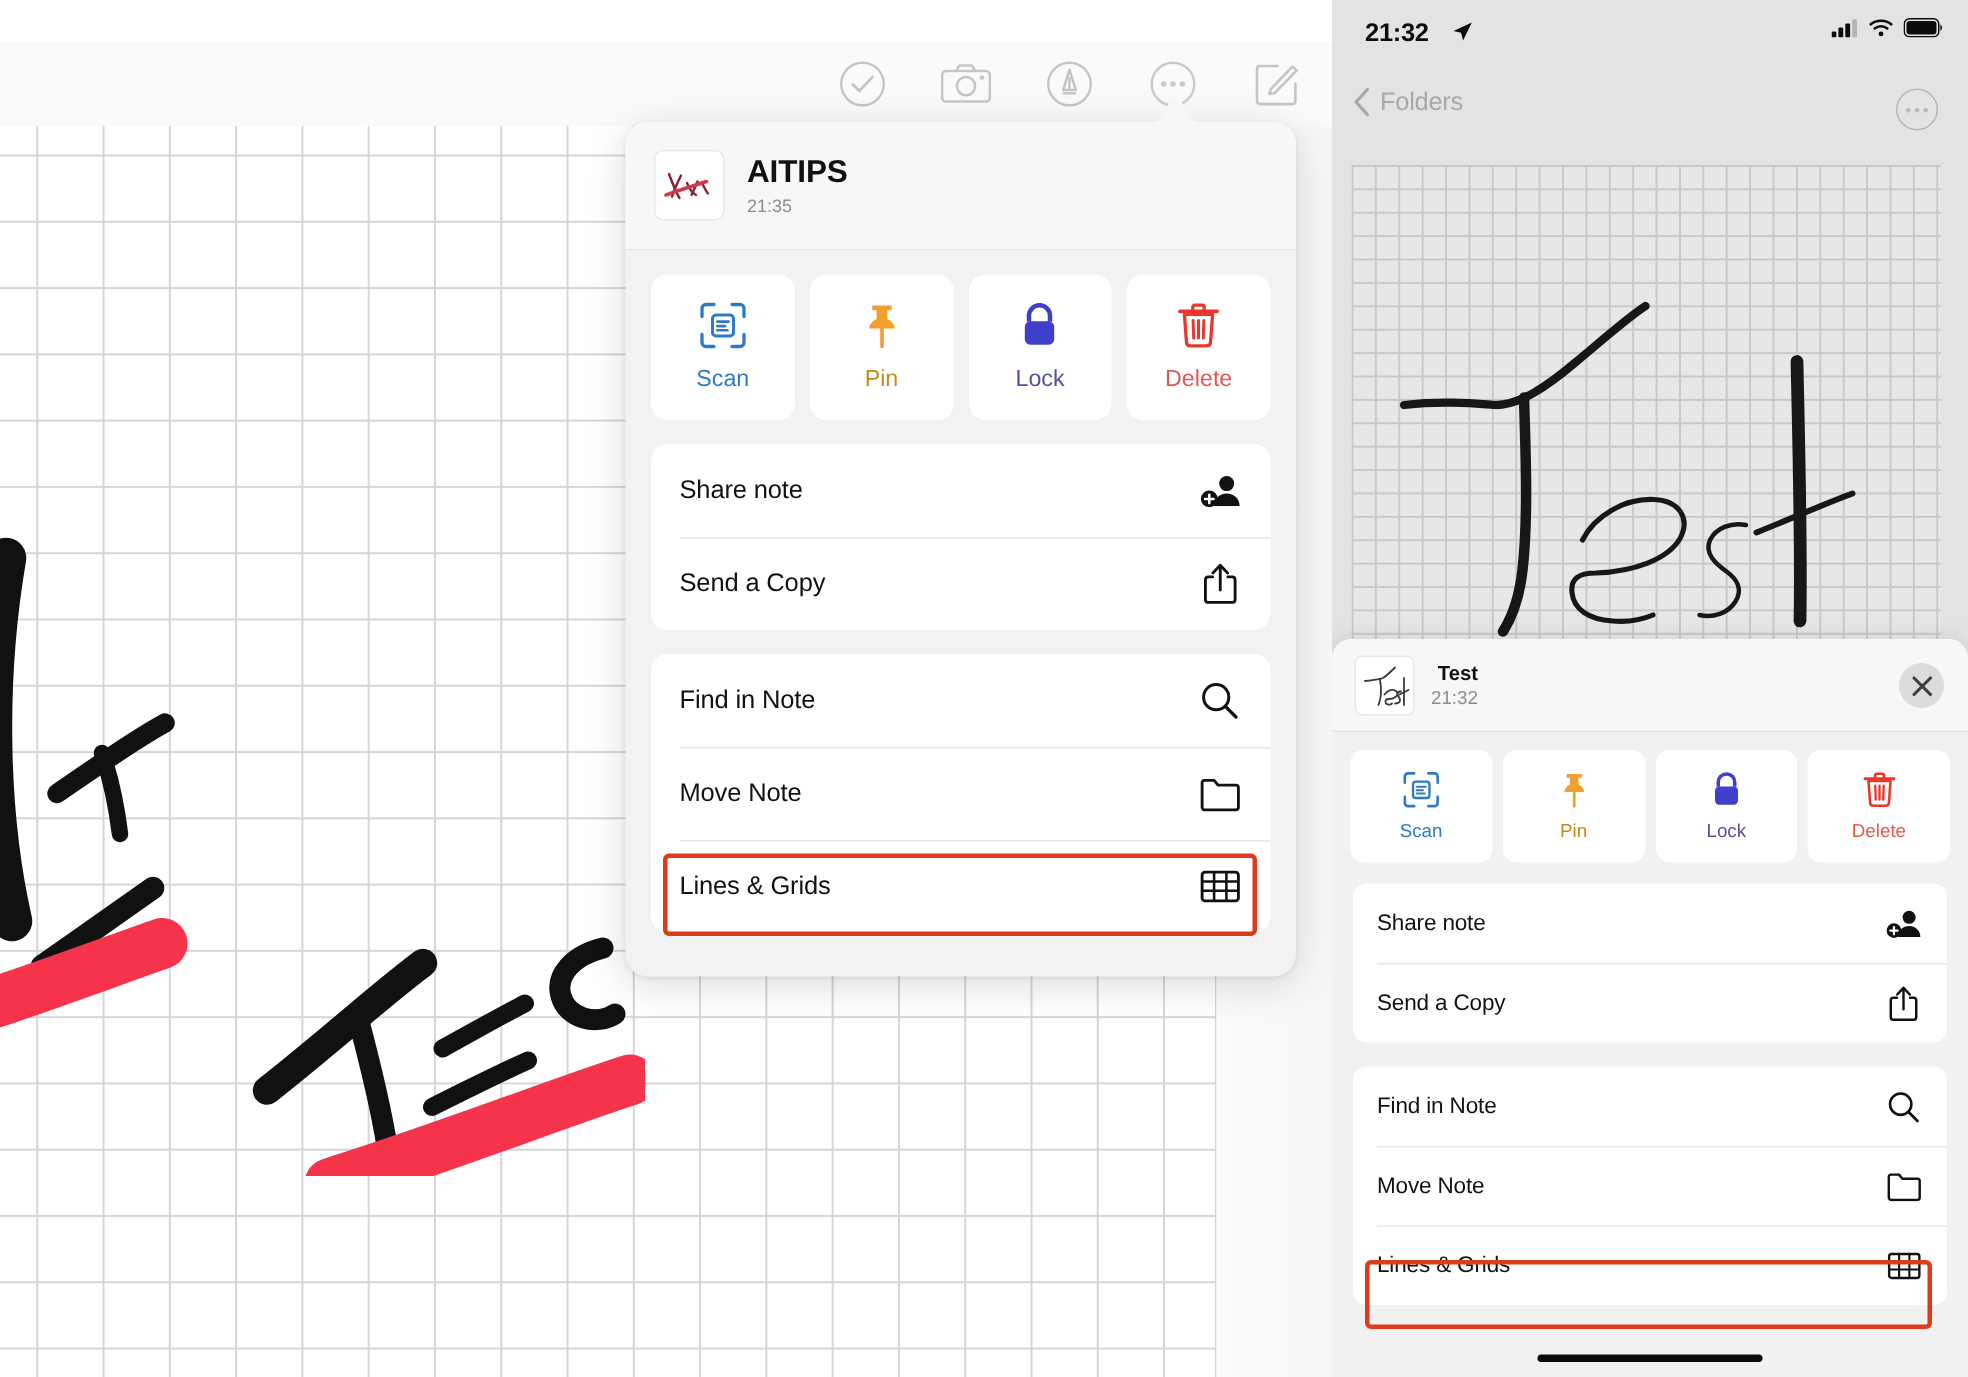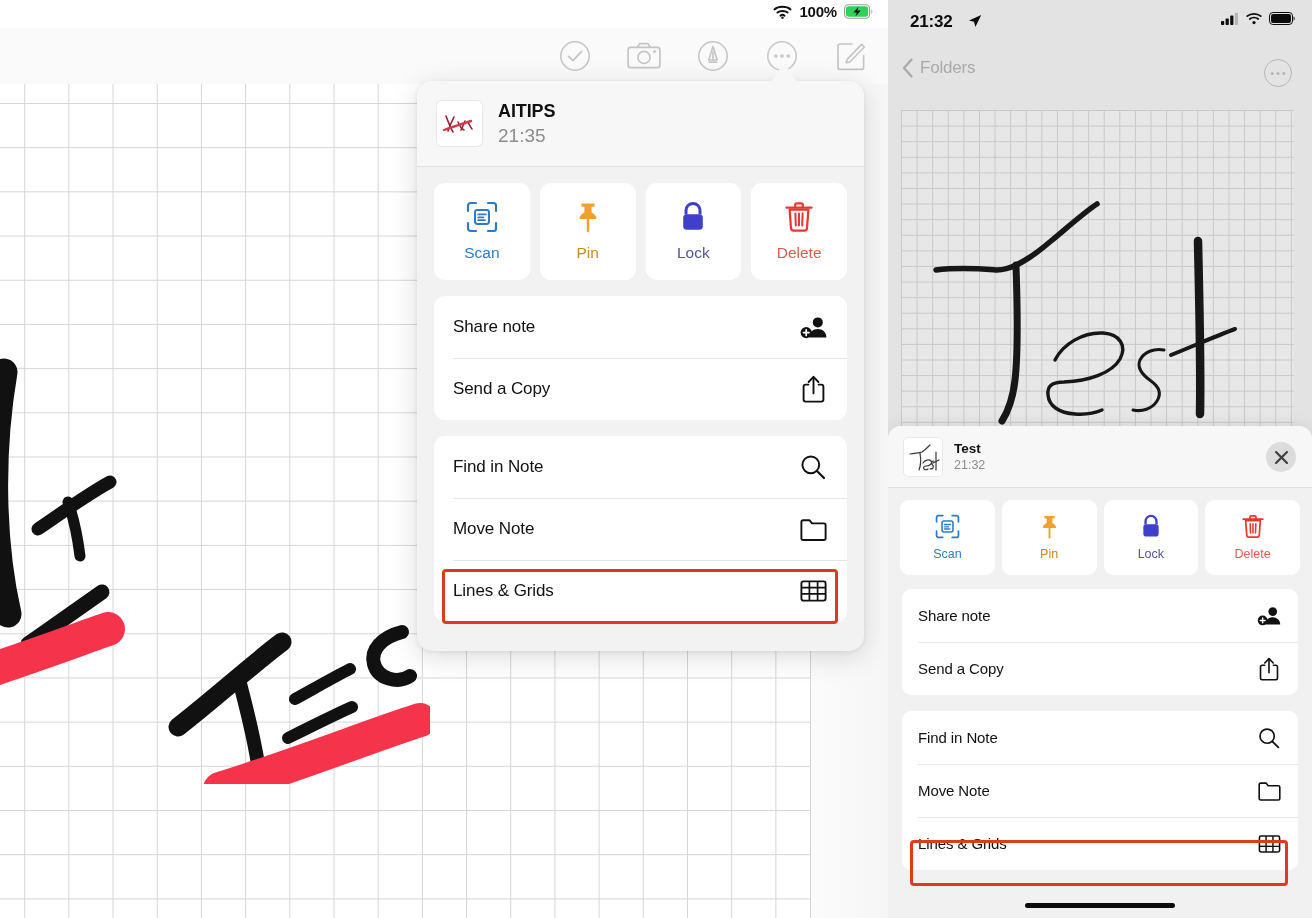--- a/index.html
+++ b/index.html
@@ -71,22 +71,22 @@
     height:86px; background:#f7f7f7; border-radius:15px 15px 0 0;
     display:flex; align-items:center; padding:0 20px;
     border-bottom:1px solid #e1e1e1;
   }
   .pop-thumb {
     width:45px; height:45px; background:#fff; border-radius:5px;
     box-shadow:0 0 0 1px rgba(0,0,0,0.06); display:flex; align-items:center; justify-content:center;
     overflow:hidden; flex:none;
   }
   .pop-head-txt { margin-left:16px; }
-  .pop-title { font-size:18px; font-weight:700; color:#111; letter-spacing:-0.1px;text-align:right; }
-  .pop-time { font-size:19px; color:#8d8d8d; margin-top:3px; }
+  .pop-title { font-size:21px; font-weight:700; color:#111; letter-spacing:-0.1px;text-align:right; }
+  .pop-time { font-size:12px; color:#8d8d8d; margin-top:3px; }
 
   .quad { display:flex; gap:10px; padding:16px 17px 13px 17px; }
   .quad-cell {
     flex:1; height:97px; background:#fff; border-radius:11px;
     display:flex; flex-direction:column; align-items:center; justify-content:center; gap:11px;
   }
   .quad-label { font-size:15.5px; }
 
   .group { margin:3px 17px 0 17px; background:#fff; border-radius:11px; overflow:hidden; }
   .group.second { margin-top:16px; }
@@ -137,21 +137,21 @@
   .ip-sheet-head {
     height:62px; display:flex; align-items:center; padding:0 16px; position:relative;
     background:#f7f7f7; border-radius:13px 13px 0 0; border-bottom:1px solid #e0e0e0;
   }
   .ip-thumb {
     width:38px; height:38px; background:#fff; border-radius:4px;
     box-shadow:0 0 0 1px rgba(0,0,0,0.06); display:flex; align-items:center; justify-content:center;
     overflow:hidden; flex:none;
   }
   .ip-head-txt { margin-left:12px; }
-  .ip-title { font-size:13.5px; font-weight:700; color:#111; }
+  .ip-title { font-size:13.5px; font-weight:700; color:#111;text-align:right; }
   .ip-time2 { font-size:12.5px; color:#8d8d8d; margin-top:2px; }
   .ip-close {
     position:absolute; right:16px; top:16px; width:30px; height:30px; border-radius:50%;
     background:#dcdcdc; display:flex; align-items:center; justify-content:center;
   }
 
   .ip-quad { display:flex; gap:7px; padding:12px 12px 10px 12px; }
   .ip-quad-cell {
     flex:1; height:75px; background:#fff; border-radius:9px;
     display:flex; flex-direction:column; align-items:center; justify-content:center; gap:8px;
@@ -198,39 +198,20 @@
         </g>
       </svg>
     </div>
     <div class="ipad-page-shade"></div>
 
     <div class="ipad-suggest">
       <div class="l1">Suggested Title: AITIPS</div>
       <div class="l2">10 July 2021 at 21:35</div>
     </div>
 
-    <div class="ipad-statusbar">
-      <div class="ipad-status-right">
-        <svg width="19" height="14" viewBox="0 0 19 14">
-          <g fill="none" stroke="#111" stroke-width="1.9" stroke-linecap="round">
-            <path d="M1.4 4.4 C 5.6 0.9, 13.4 0.9, 17.6 4.4"></path>
-            <path d="M4.4 7.6 C 7 5.4, 12 5.4, 14.6 7.6"></path>
-            <path d="M7.4 10.7 C 8.6 9.7, 10.4 9.7, 11.6 10.7"></path>
-          </g>
-          <circle cx="9.5" cy="12.7" r="1.2" fill="#111"></circle>
-        </svg>
-        <span class="ipad-batt-pct">100%</span>
-        <svg width="30" height="15" viewBox="0 0 30 15">
-          <rect x="0.6" y="0.8" width="25" height="13.4" rx="4" fill="none" stroke="#9a9a9a" stroke-width="1.1"></rect>
-          <rect x="2" y="2.2" width="22.2" height="10.6" rx="2.8" fill="#30d158"></rect>
-          <path d="M27.2 5.2 C 28.9 5.8, 28.9 9.2, 27.2 9.8 Z" fill="#b9b9b9"></path>
-          <path d="M14.6 2.6 L 9.4 8.4 L 12.8 8.4 L 11.4 12.6 L 16.8 6.5 L 13.3 6.5 Z" fill="#111"></path>
-        </svg>
-      </div>
-    </div>
 
     <div class="ipad-toolbar">
       <div class="tb-icons">
         <div class="tb-btn">
           <svg width="32" height="32" viewBox="0 0 32 32">
             <circle cx="16" cy="16" r="14.2" fill="none" stroke="#a6a6a6" stroke-width="1.6"></circle>
             <path d="M9.6 16.4 L 14 20.6 L 22.6 11.4" fill="none" stroke="#a6a6a6" stroke-width="1.9" stroke-linecap="round" stroke-linejoin="round"></path>
           </svg>
         </div>
         <div class="tb-btn">

